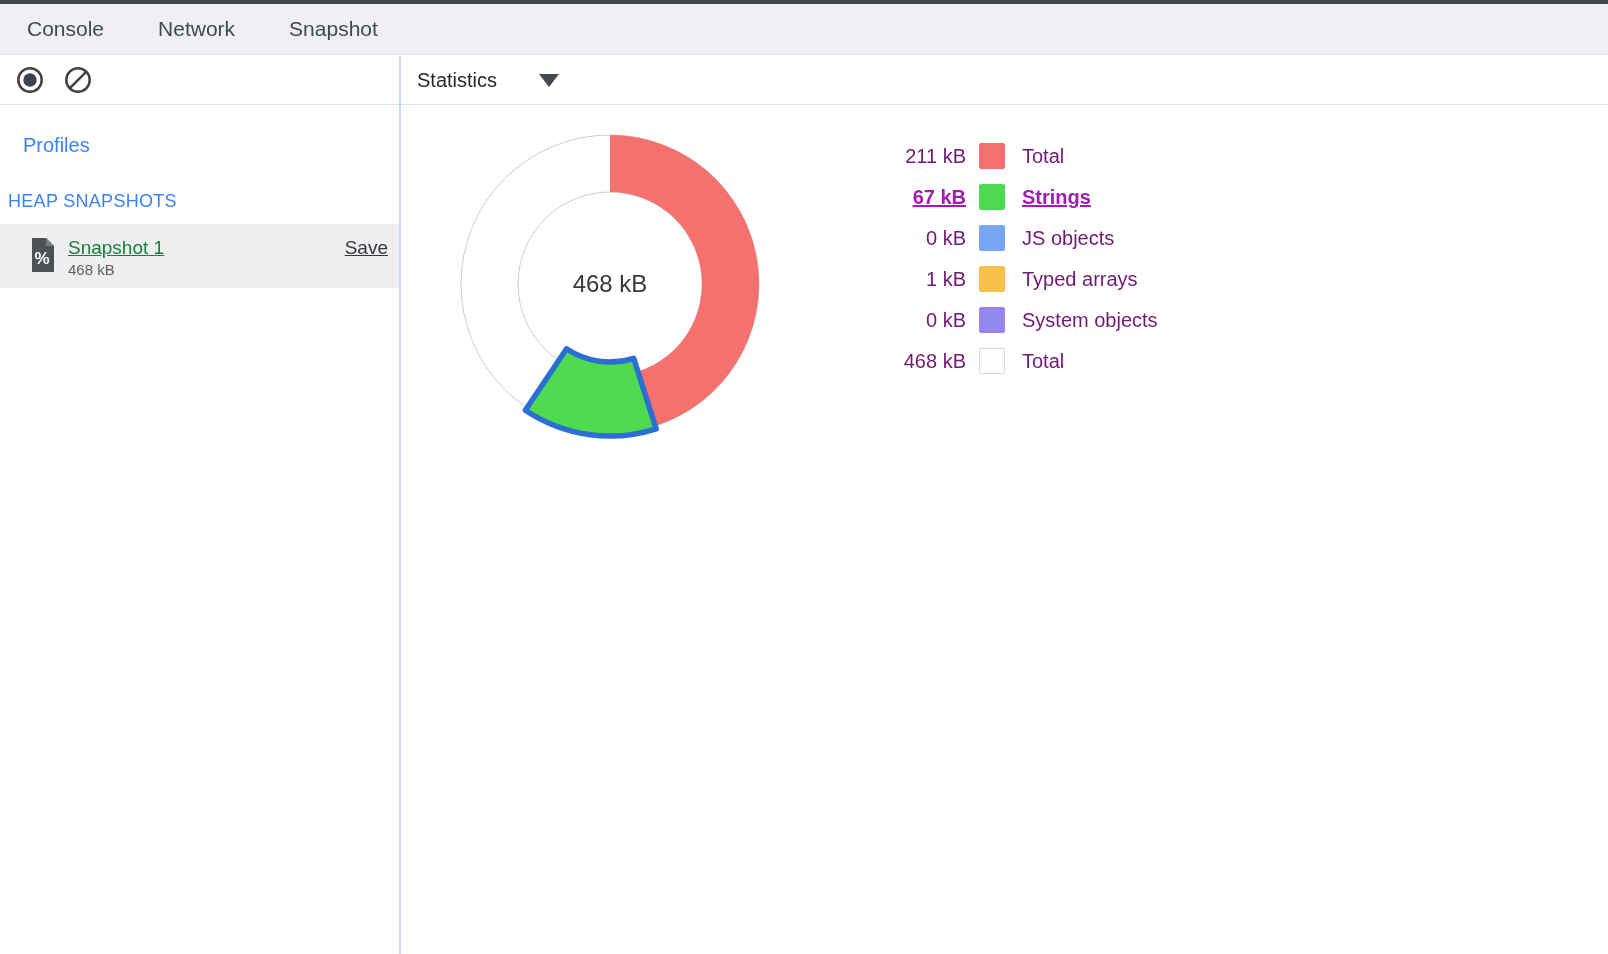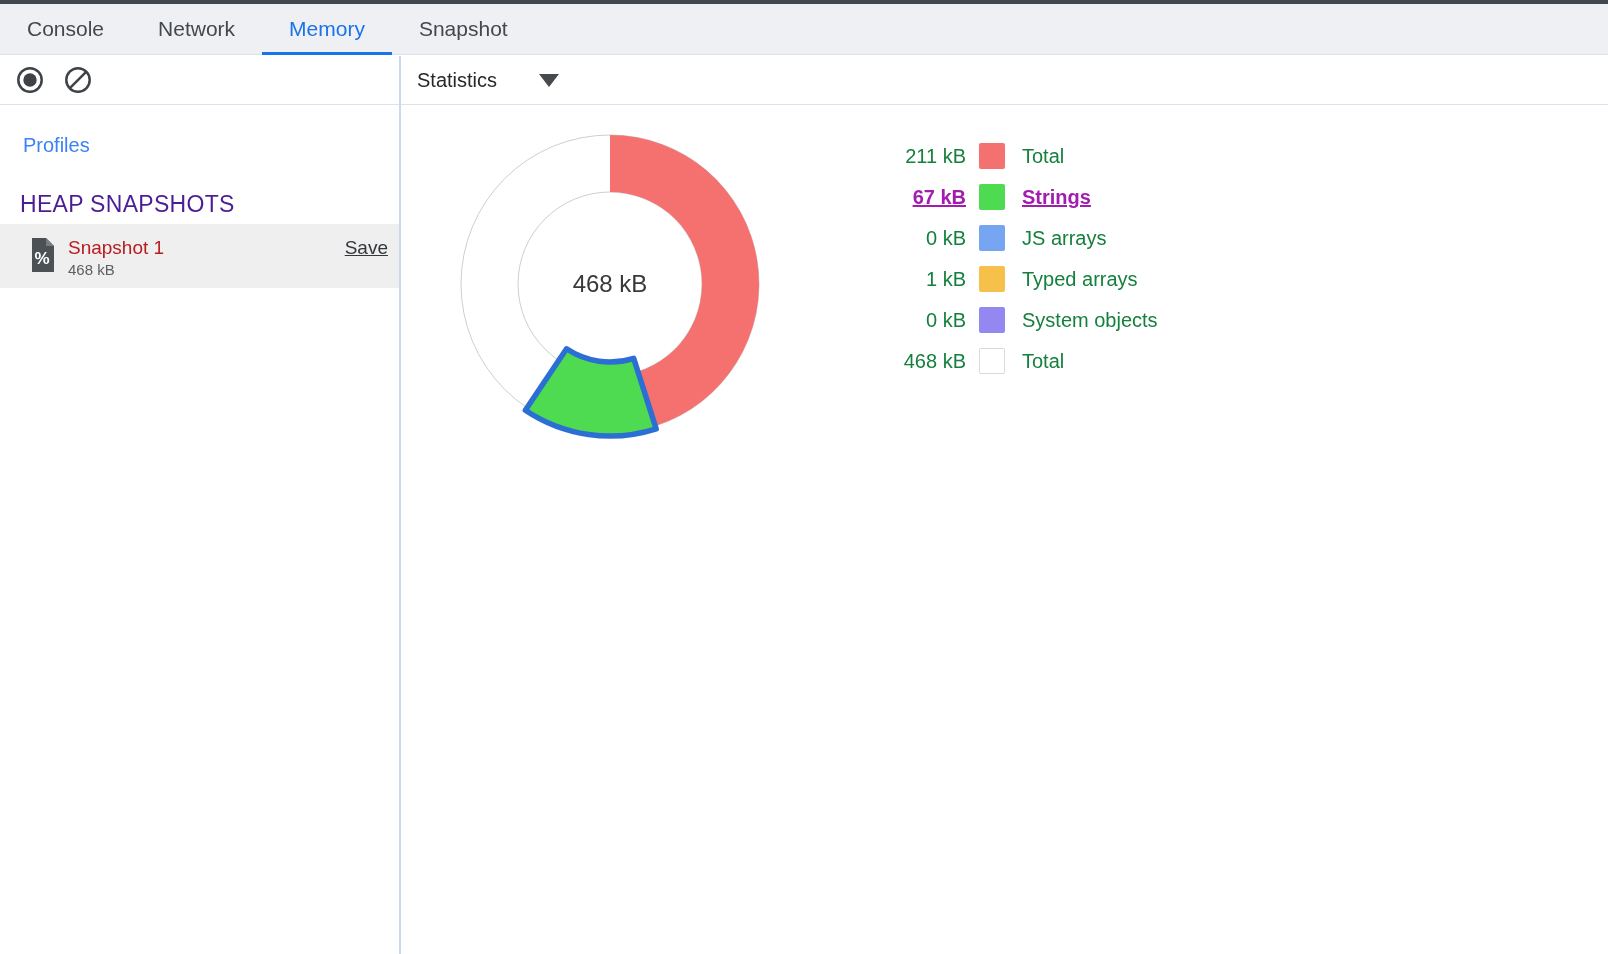--- a/index.html
+++ b/index.html
@@ -26,51 +26,50 @@
   .split-line{position:absolute;left:399px;top:56px;width:2px;height:898px;background:var(--divider_vertical,#c9d8f0);}
 
   
   .stats-select{position:absolute;left:417px;top:56px;height:48px;display:flex;align-items:center;gap:42px;
                 font-size:20px;color:#26292c;cursor:pointer;}
   .caret{width:0;height:0;border-left:10px solid transparent;border-right:10px solid transparent;
          border-top:13px solid #46494d;}
 
   
   .profiles-title{position:absolute;left:23px;top:134px;font-size:20px;color:#3b82f6;}
-  .section-header{position:absolute;left:20px;top:191px;font-size:23px;color:#4c1d95;letter-spacing:0.3px;}
+  .section-header{position:absolute;left:8px;top:191px;font-size:18px;color:#3b82f6;letter-spacing:0.3px;}
   .snapshot-row{position:absolute;left:0;top:224px;width:399px;height:64px;background:var(--selected_row_bg,#efeff0);cursor:pointer;}
   .doc-icon{position:absolute;left:30px;top:12px;}
-  .snap-name{position:absolute;left:68px;top:13px;font-size:19px;color:#b91c1c;}
+  .snap-name{position:absolute;left:68px;top:13px;font-size:19px;color:#15803d;text-decoration:underline;}
   .snap-size{position:absolute;left:68px;top:37px;font-size:15px;color:#5c6064;}
   .save-link{position:absolute;right:11px;top:13px;font-size:19px;color:#33373b;text-decoration:underline;cursor:pointer;}
 
   
   .pie-wrap{position:absolute;left:440px;top:114px;width:340px;height:340px;}
   .center-label{position:absolute;left:540px;top:269px;width:140px;line-height:30px;text-align:center;
                 font-size:24px;color:#38393b;}
 
   
   .legend{position:absolute;left:860px;top:143px;}
-  .legend-row{display:flex;align-items:center;height:26px;margin-bottom:15px;font-size:20px;color:#15803d;cursor:default;}
+  .legend-row{display:flex;align-items:center;height:26px;margin-bottom:15px;font-size:20px;color:#701a75;cursor:default;}
   .legend-row.bold{font-weight:bold;color:#a21caf;text-decoration:underline;}
   .legend-value{width:106px;text-align:right;}
   .legend-swatch{width:26px;height:26px;margin-left:13px;margin-right:17px;border-radius:2px;box-sizing:border-box;flex:0 0 auto;}
   .legend-swatch.total{border:1px solid #d9d9d9;}
 </style>
 </head>
 <body>
 
 <div class="app">
 
   <div class="top-strip"></div>
 
   <nav class="tabbar">
       <div class="tab">Console</div>
       <div class="tab">Network</div>
-      <div class="tab active">Memory</div>
       <div class="tab">Snapshot</div>
     </nav>
 
   <div class="toolbar">
     <div class="toolbar-icons">
       <div class="tool-btn">
         <svg width="28" height="28" viewBox="0 0 28 28">
           <circle cx="14" cy="14" r="11.7" fill="none" stroke="#3f4348" stroke-width="2.5"></circle>
           <circle cx="14" cy="14" r="6.7" fill="#3f4348"></circle>
         </svg>
@@ -122,21 +121,21 @@
           <span class="legend-label">Total</span>
         </div>
         <div class="legend-row bold">
           <span class="legend-value">67 kB</span>
           <span class="legend-swatch" style="background: rgb(79, 219, 81);"></span>
           <span class="legend-label">Strings</span>
         </div>
         <div class="legend-row">
           <span class="legend-value">0 kB</span>
           <span class="legend-swatch" style="background: rgb(118, 165, 242);"></span>
-          <span class="legend-label">JS arrays</span>
+          <span class="legend-label">JS objects</span>
         </div>
         <div class="legend-row">
           <span class="legend-value">1 kB</span>
           <span class="legend-swatch" style="background: rgb(247, 192, 75);"></span>
           <span class="legend-label">Typed arrays</span>
         </div>
         <div class="legend-row">
           <span class="legend-value">0 kB</span>
           <span class="legend-swatch" style="background: rgb(148, 135, 242);"></span>
           <span class="legend-label">System objects</span>

